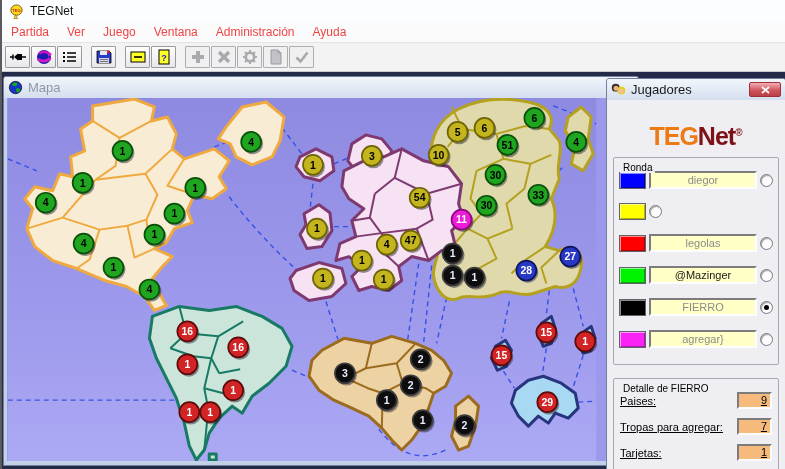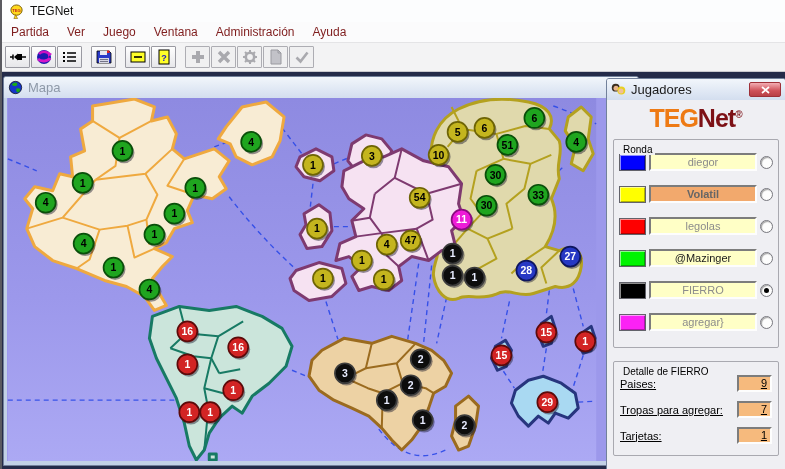--- a/index.html
+++ b/index.html
@@ -4,21 +4,21 @@
 <style>
   html,body{margin:0;padding:0;width:785px;height:469px;overflow:hidden;
     font-family:"Liberation Sans",sans-serif;background:#F0F0F0;}
   .app{position:relative;width:785px;height:469px;border-left:2px solid #5A5A60;
     box-sizing:border-box;background:#F0F0F0;}
   
   .titlebar{height:22px;background:#FCFDFE;display:flex;align-items:center;
     padding-left:7px;gap:6px;font-size:12px;color:#111;}
   .titlebar svg{width:15px;height:15px;}
   .menubar{height:20px;background:#FBFBFC;display:flex;align-items:center;
-    font-size:12px;color:#7f1d1d;border-bottom:1px solid #E4E4E6;}
+    font-size:12px;color:#ef4444;border-bottom:1px solid #E4E4E6;}
   .mi{padding:0 9px;line-height:20px;cursor:default;}
   .toolbar{height:28px;background:#F3F3F4;border-bottom:1px solid #C9C9CE;
     display:flex;align-items:center;padding-left:3px;}
   .tbtn{width:25px;height:22px;background:linear-gradient(#FEFEFE,#E7E7EA);
     border:1px solid #9A9AA2;border-radius:1px;margin-right:1px;display:flex;
     align-items:center;justify-content:center;box-sizing:border-box;padding:0;}
   .tbtn.gap{margin-left:8px;}
   .tbtn.dis{background:#F0F0F1;border-color:#ADADB3;}
   .tic{width:16px;height:16px;display:block;}
   .tic svg{width:16px;height:16px;display:block;}
@@ -39,21 +39,21 @@
   
   #mapwin{left:1px;top:4px;width:636px;height:390px;}
   #mapwin .wtitle{color:#8E99A8;}
   .map-body{margin:0 3px 3px;height:363px;overflow:hidden;background:#9C98EB;}
   .map-body svg{display:block;}
   
   #playwin{left:604px;top:6px;width:180px;height:400px;background:#EFEFF3;}
   #playwin .wtitle{color:#1A1A1A;}
   .pw-body{padding:1px 6px 0;}
   .logo{text-align:center;font-weight:bold;font-size:25px;letter-spacing:-1px;
-    line-height:26px;margin-top:1px;}
+    line-height:26px;margin-top:19px;}
   .logo .t1{color:#EE7A14;}
   .logo .t2{color:#7D1116;}
   .logo sup{font-size:10px;letter-spacing:0;}
   .groupbox{position:relative;border:1px solid #A9A9B0;border-radius:2px;
     padding:13px 5px 2px;margin-top:8px;}
   .gb-legend{position:absolute;top:-8px;left:6px;background:#EFEFF3;
     padding:0 3px;font-size:10px;color:#000;margin-top:12px;}
   .prow{display:flex;align-items:center;gap:3px;margin-bottom:14px;}
   .sw{width:25px;height:15px;border:1px solid #62626A;
     box-shadow:inset 1px 1px 0 rgba(255,255,255,.55),inset -1px -1px 0 rgba(0,0,0,.3);}
@@ -624,21 +624,20 @@
         <div class="groupbox">
           <span class="gb-legend">Ronda</span>
           <div>
               <div class="prow">
        <span class="sw" style="background:#0000FE"></span>
        <span class="pname" style="background:#FFFFC6;color:#8C8C8C">diegor</span>
        <span class="radio"></span>
      </div>
               <div class="prow">
        <span class="sw" style="background:#FFFF00"></span>
-       <span class="pname b" style="background:#F2A96D;color:#666666">Volatil</span>
        <span class="radio"></span>
      </div>
               <div class="prow">
        <span class="sw" style="background:#FE0000"></span>
        <span class="pname" style="background:#FFFFC6;color:#8C8C8C">legolas</span>
        <span class="radio"></span>
      </div>
               <div class="prow">
        <span class="sw" style="background:#00F400"></span>
        <span class="pname" style="background:#FFFFC6;color:#1A1A1A">@Mazinger</span>

